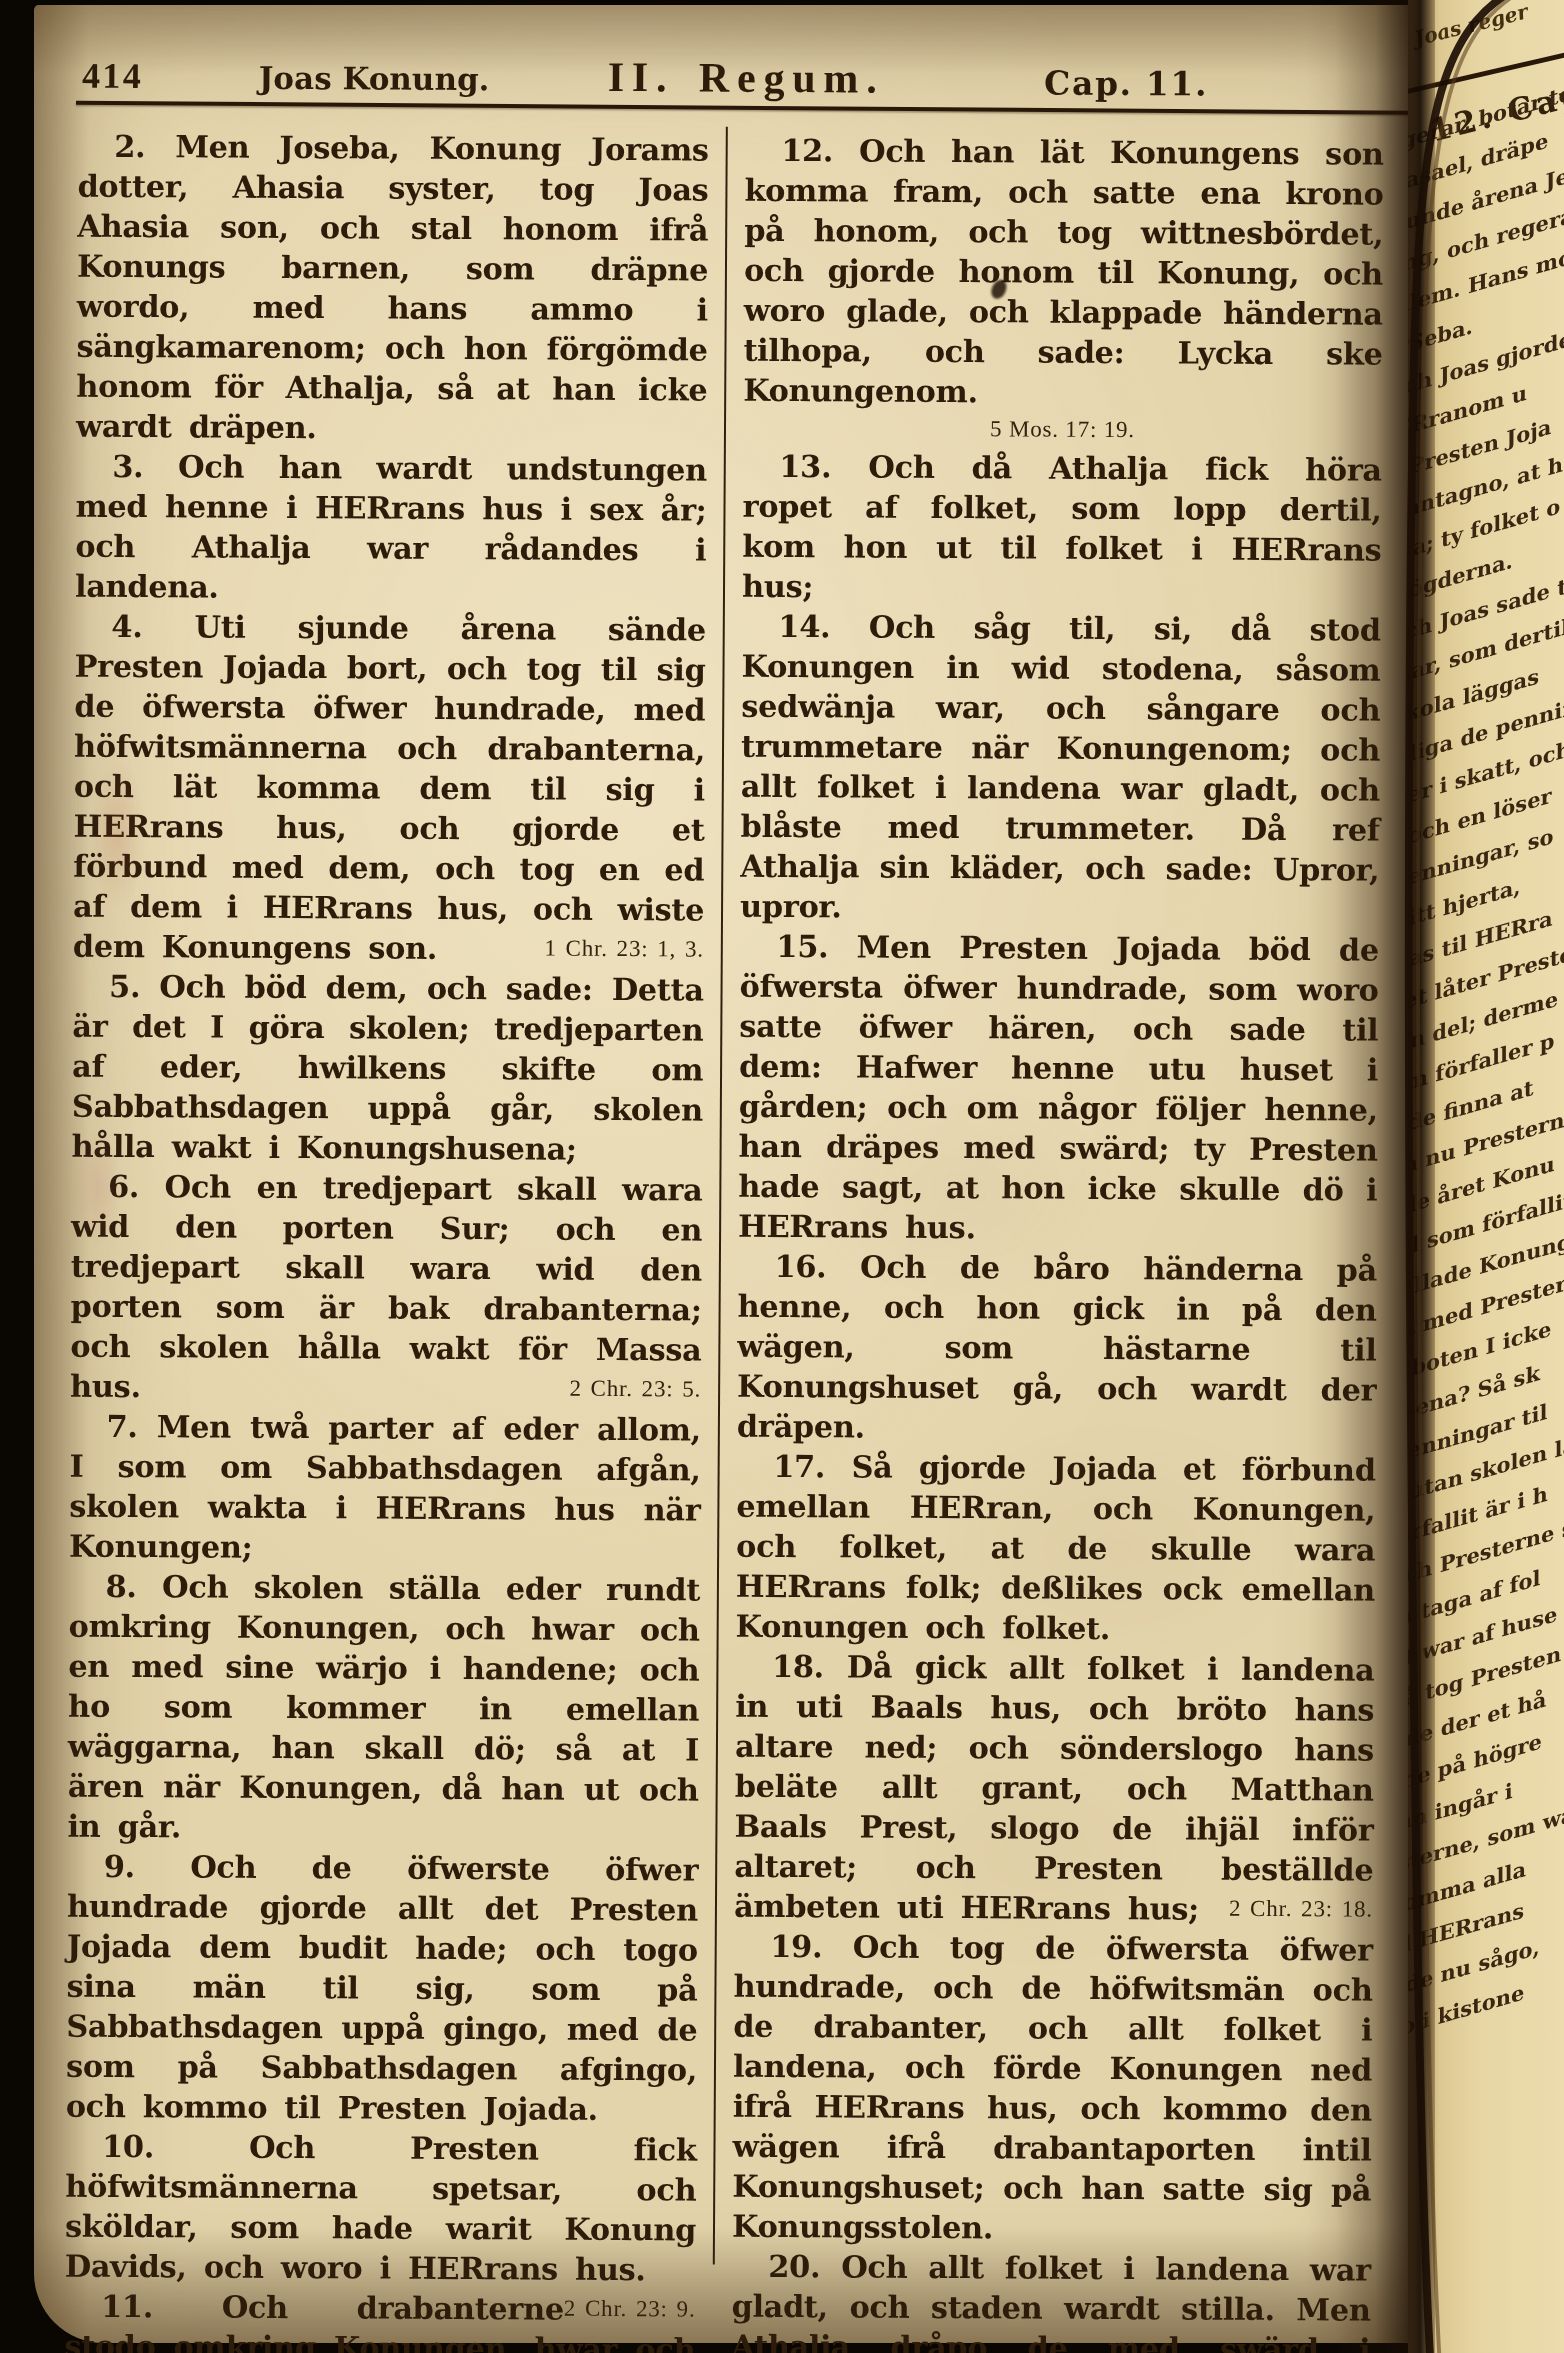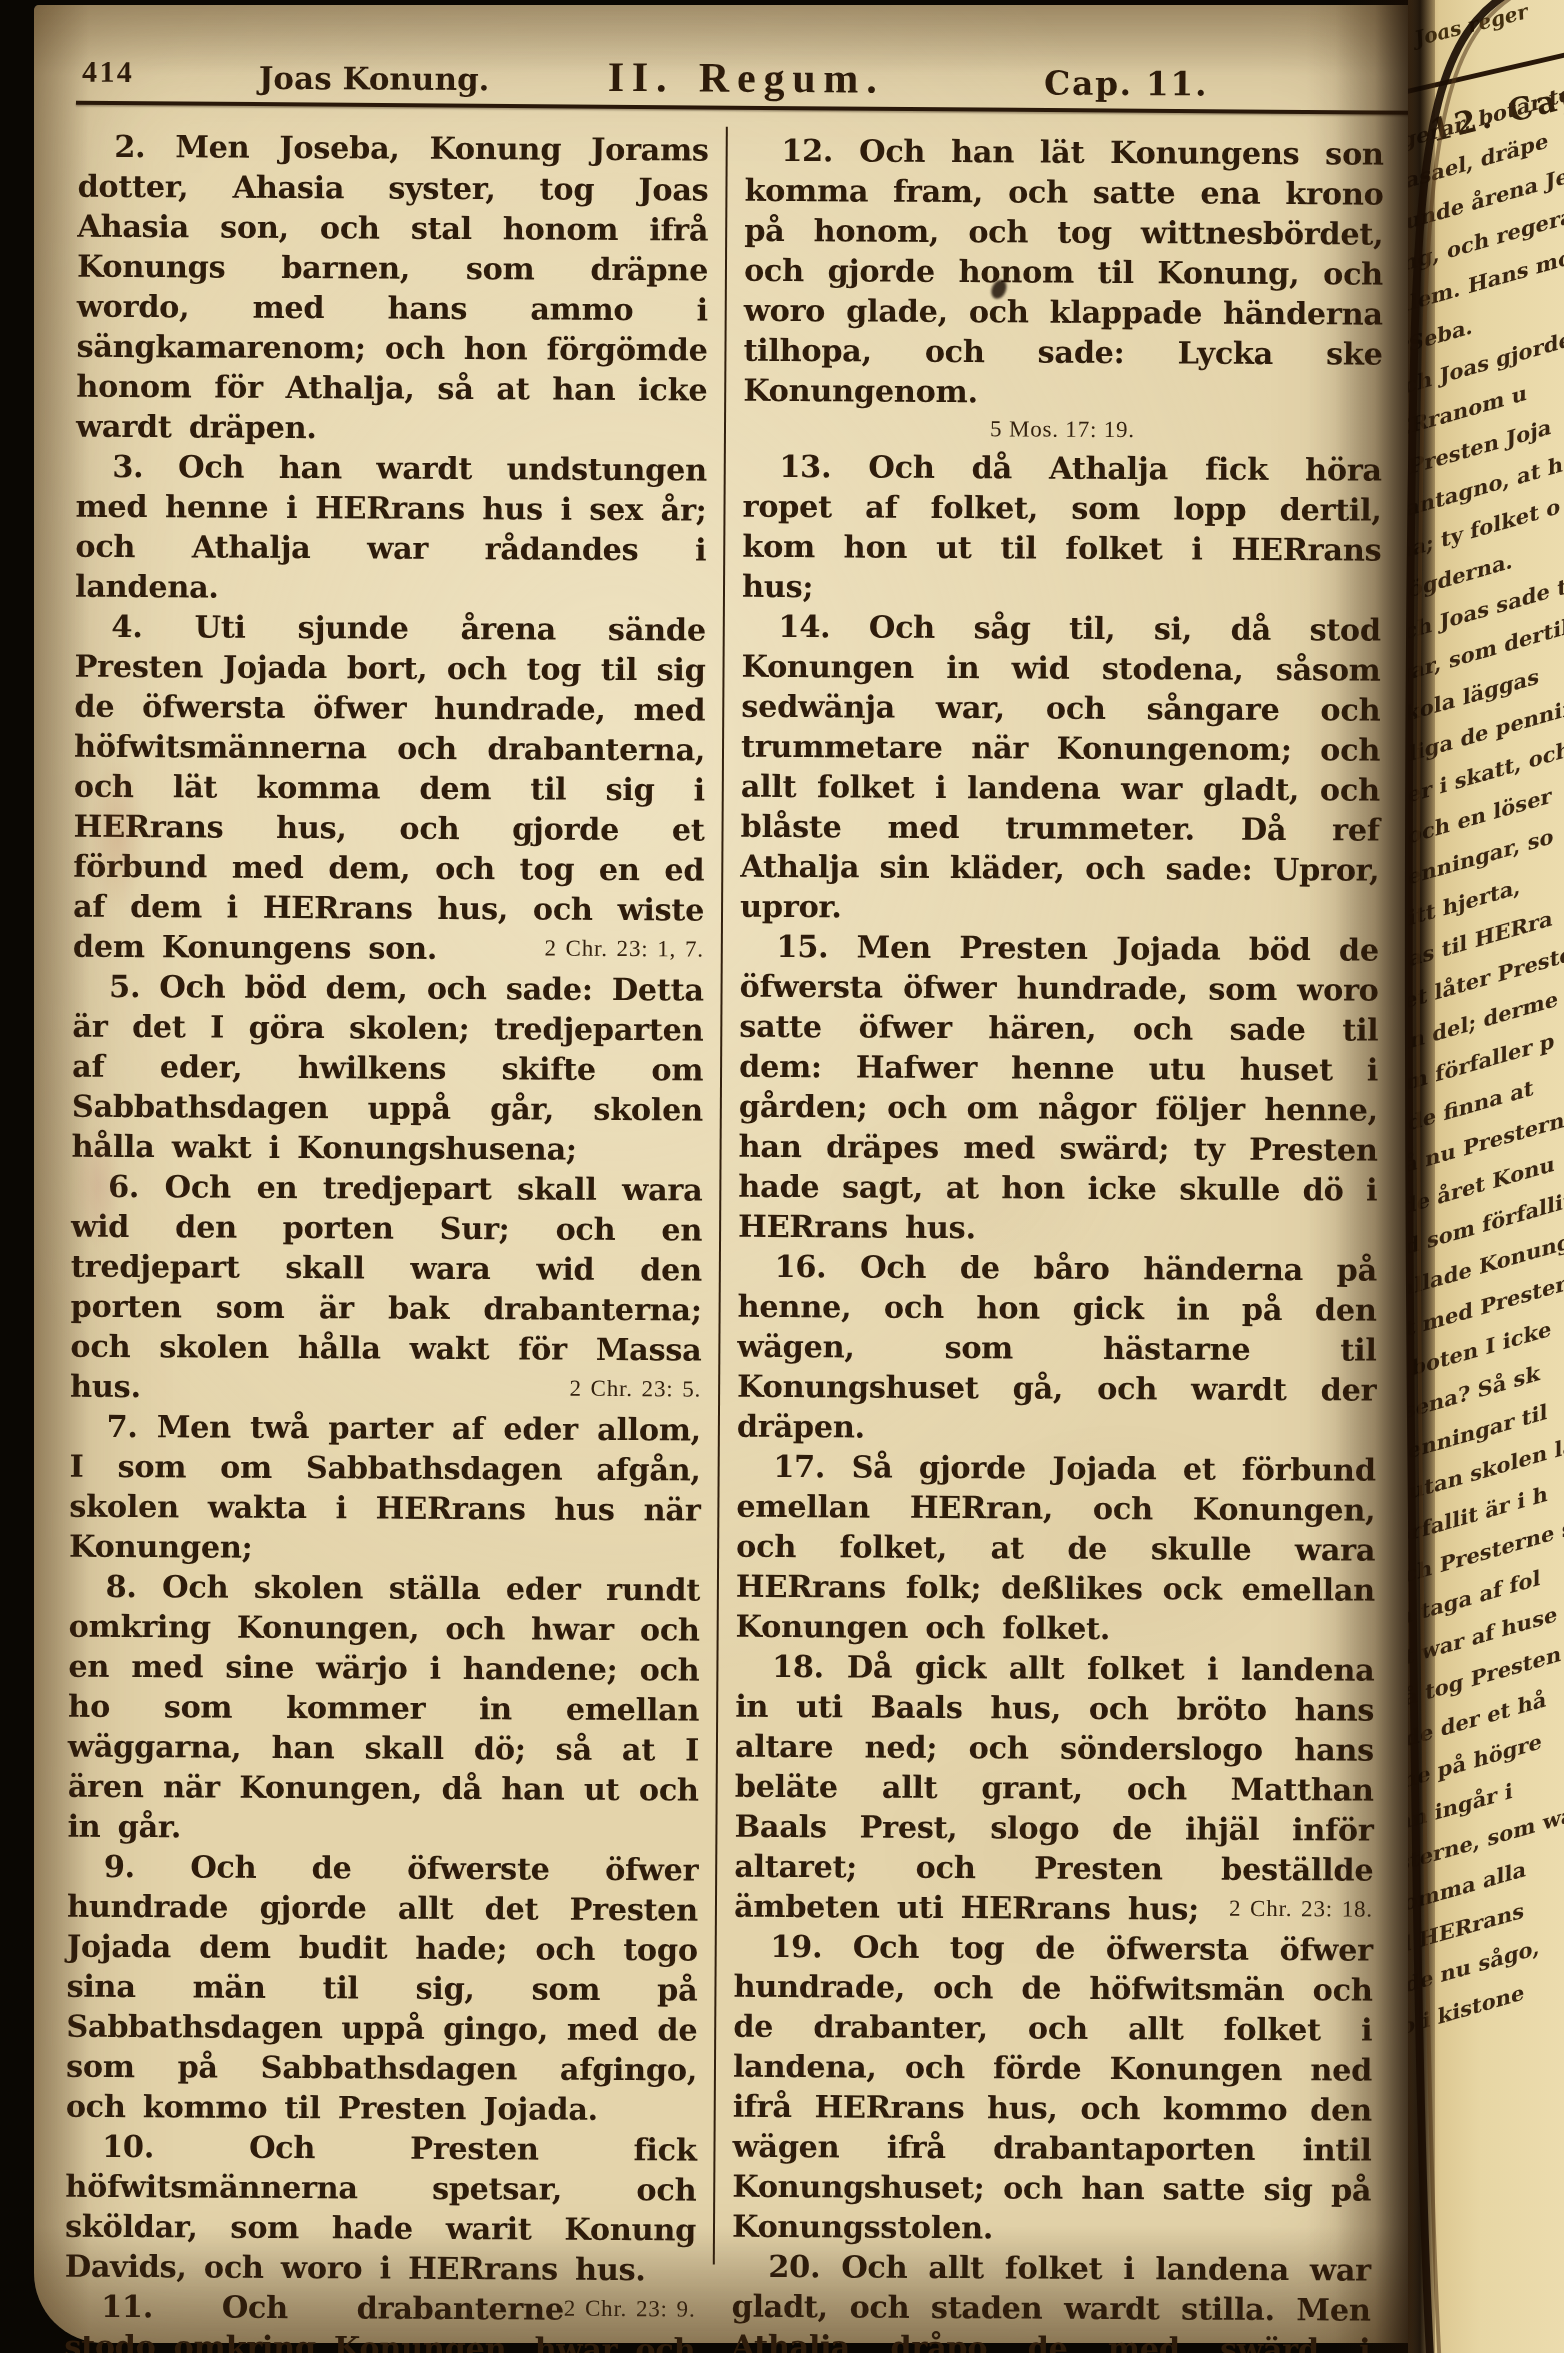--- a/index.html
+++ b/index.html
@@ -11,21 +11,21 @@
       radial-gradient(1017px 1330px at 42% 32%, rgba(255,249,228,.38), rgba(255,249,228,0) 70%),
       linear-gradient(90deg, rgba(62,40,14,.38) 0, rgba(62,40,14,0) 4%, rgba(62,40,14,0) 92%, rgba(62,40,14,.30) 100%),
       linear-gradient(180deg, rgba(62,40,14,.30) 0, rgba(62,40,14,0) 3%, rgba(62,40,14,0) 95%, rgba(52,33,11,.42) 100%),
       #e4d4ab;
     border-radius:4.7px 0 0 70px;
     box-shadow:inset 0 0 125px 19px rgba(92,62,26,.38);}
   .content{position:absolute;left:0;top:0;right:0;bottom:0;transform:rotate(.35deg);transform-origin:94px 94px;}
   
   .header{position:absolute;top:45px;left:0;width:100%;height:63px;color:#2e1c0b;}
   .pagenum{position:absolute;left:48px;top:4.7px;font-family:"Liberation Serif",serif;
-           font-weight:bold;font-size:30px;letter-spacing:2.3px;}
+           font-weight:bold;font-size:36px;letter-spacing:2.3px;}
   .hbook{position:absolute;left:203px;width:274px;top:9.4px;text-align:center;
          font-weight:bold;font-size:31px;}
   .htitle{position:absolute;left:532px;width:360px;top:0;text-align:center;
           font-family:"Liberation Serif",serif;font-weight:bold;font-size:42px;
           letter-spacing:7.8px;word-spacing:6.3px;}
   .hchap{position:absolute;left:947px;width:290px;top:7.8px;text-align:center;
          font-weight:bold;font-size:33px;letter-spacing:1.6px;}
   .rule{position:absolute;top:97px;left:42px;width:1335px;height:3.9px;background:#29180a;
         transform:rotate(.08deg);box-shadow:0 1.6px 1.6px rgba(41,24,10,.35);}
   
@@ -82,21 +82,21 @@
         <div class="hbook">Joas Konung.</div>
         <div class="htitle">II. Regum.</div>
         <div class="hchap">Cap. 11.</div>
       </div>
       <div class="rule"></div>
       <div class="cols">
         <div class="divider"></div>
         <div class="col col-left" id="col-left">
             <p class="verse">2. Men Joseba, Konung Jorams dotter, Ahasia syster, tog Joas Ahasia son, och stal honom ifrå Konungs barnen, som dräpne wordo, med hans ammo i sängkamarenom; och hon förgömde honom för Athalja, så at han icke wardt dräpen.</p>
             <p class="verse">3. Och han wardt undstungen med henne i HERrans hus i sex år; och Athalja war rådandes i landena.</p>
-            <p class="verse">4. Uti sjunde årena sände Presten Jojada bort, och tog til sig de öfwersta öfwer hundrade, med höfwitsmännerna och drabanterna, och lät komma dem til sig i HERrans hus, och gjorde et förbund med dem, och tog en ed af dem i HERrans hus, och wiste dem Konungens son.<span class="ref">2 Chr. 23: 1, 7.</span></p>
+            <p class="verse">4. Uti sjunde årena sände Presten Jojada bort, och tog til sig de öfwersta öfwer hundrade, med höfwitsmännerna och drabanterna, och lät komma dem til sig i HERrans hus, och gjorde et förbund med dem, och tog en ed af dem i HERrans hus, och wiste dem Konungens son.<span class="ref">1 Chr. 23: 1, 3.</span></p>
             <p class="verse">5. Och böd dem, och sade: Detta är det I göra skolen; tredjeparten af eder, hwilkens skifte om Sabbathsdagen uppå går, skolen hålla wakt i Konungshusena;</p>
             <p class="verse">6. Och en tredjepart skall wara wid den porten Sur; och en tredjepart skall wara wid den porten som är bak drabanterna; och skolen hålla wakt för Massa hus.<span class="ref">2 Chr. 23: 5.</span></p>
             <p class="verse">7. Men twå parter af eder allom, I som om Sabbathsdagen afgån, skolen wakta i HERrans hus när Konungen;</p>
             <p class="verse">8. Och skolen ställa eder rundt omkring Konungen, och hwar och en med sine wärjo i handene; och ho som kommer in emellan wäggarna, han skall dö; så at I ären när Konungen, då han ut och in går.</p>
             <p class="verse">9. Och de öfwerste öfwer hundrade gjorde allt det Presten Jojada dem budit hade; och togo sina män til sig, som på Sabbathsdagen uppå gingo, med de som på Sabbathsdagen afgingo, och kommo til Presten Jojada.</p>
             <p class="verse">10. Och Presten fick höfwitsmännerna spetsar, och sköldar, som hade warit Konung Davids, och woro i HERrans hus.<span class="ref">2 Chr. 23: 9.</span></p>
             <p class="verse">11. Och drabanterne stodo omkring Konungen, hwar och en med sine wärjo i handene; ifrå husens hörn på högra sidone, allt intil det hörnet på den wänstra, intil altaret, och til huset.</p>
           </div>
         <div class="col col-right" id="col-right">
             <p class="verse">12. Och han lät Konungens son komma fram, och satte ena krono på honom, och tog wittnesbördet, och gjorde honom til Konung, och woro glade, och klappade händerna tilhopa, och sade: Lycka ske Konungenom.</p>

